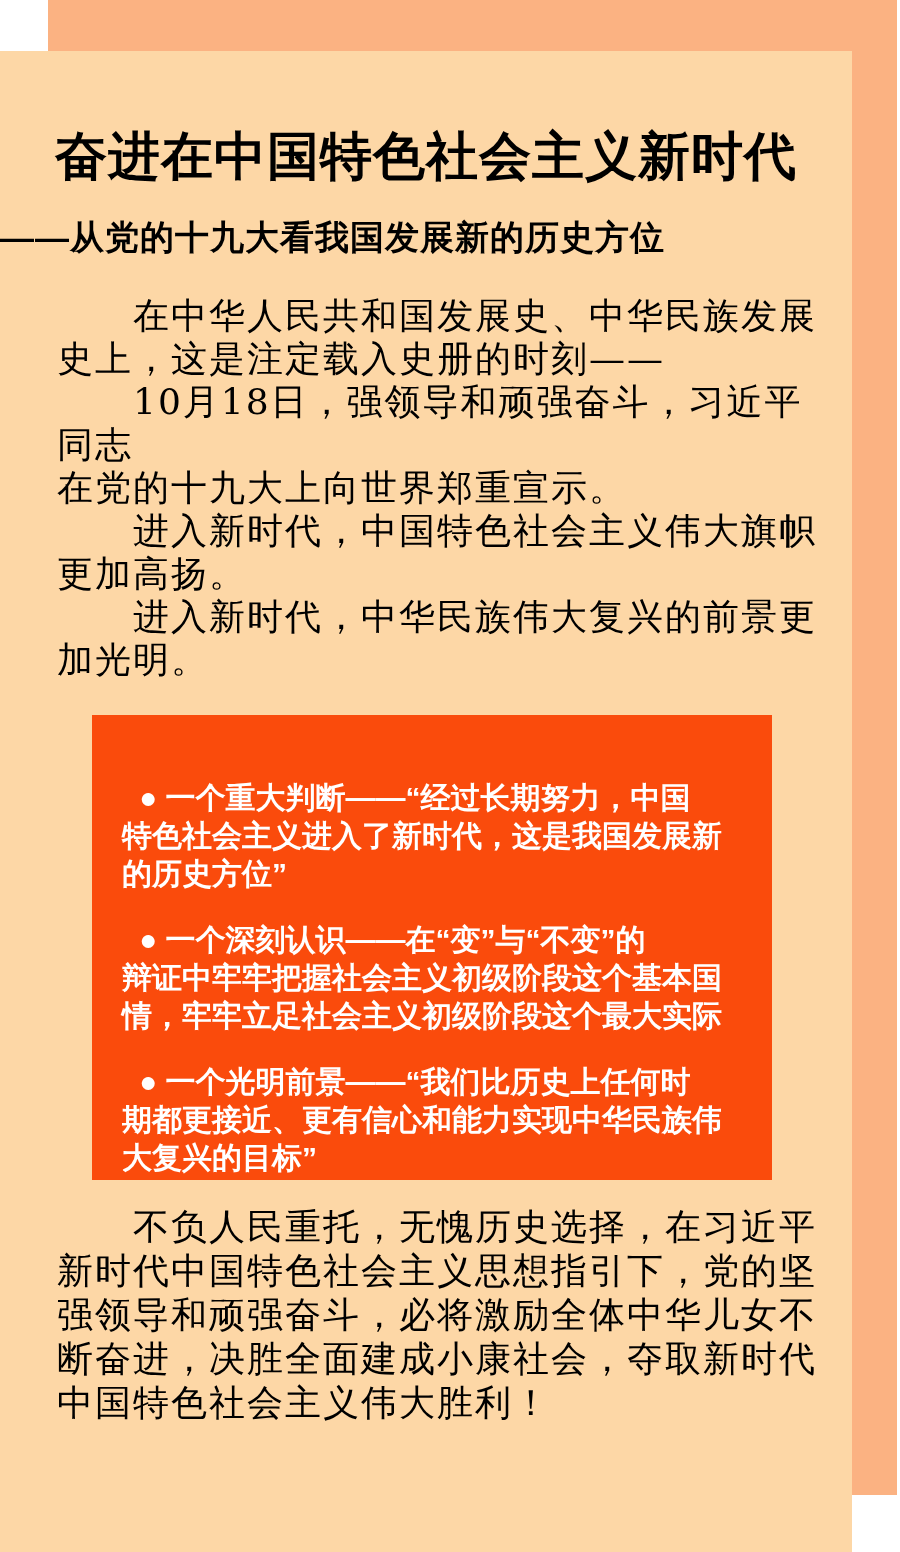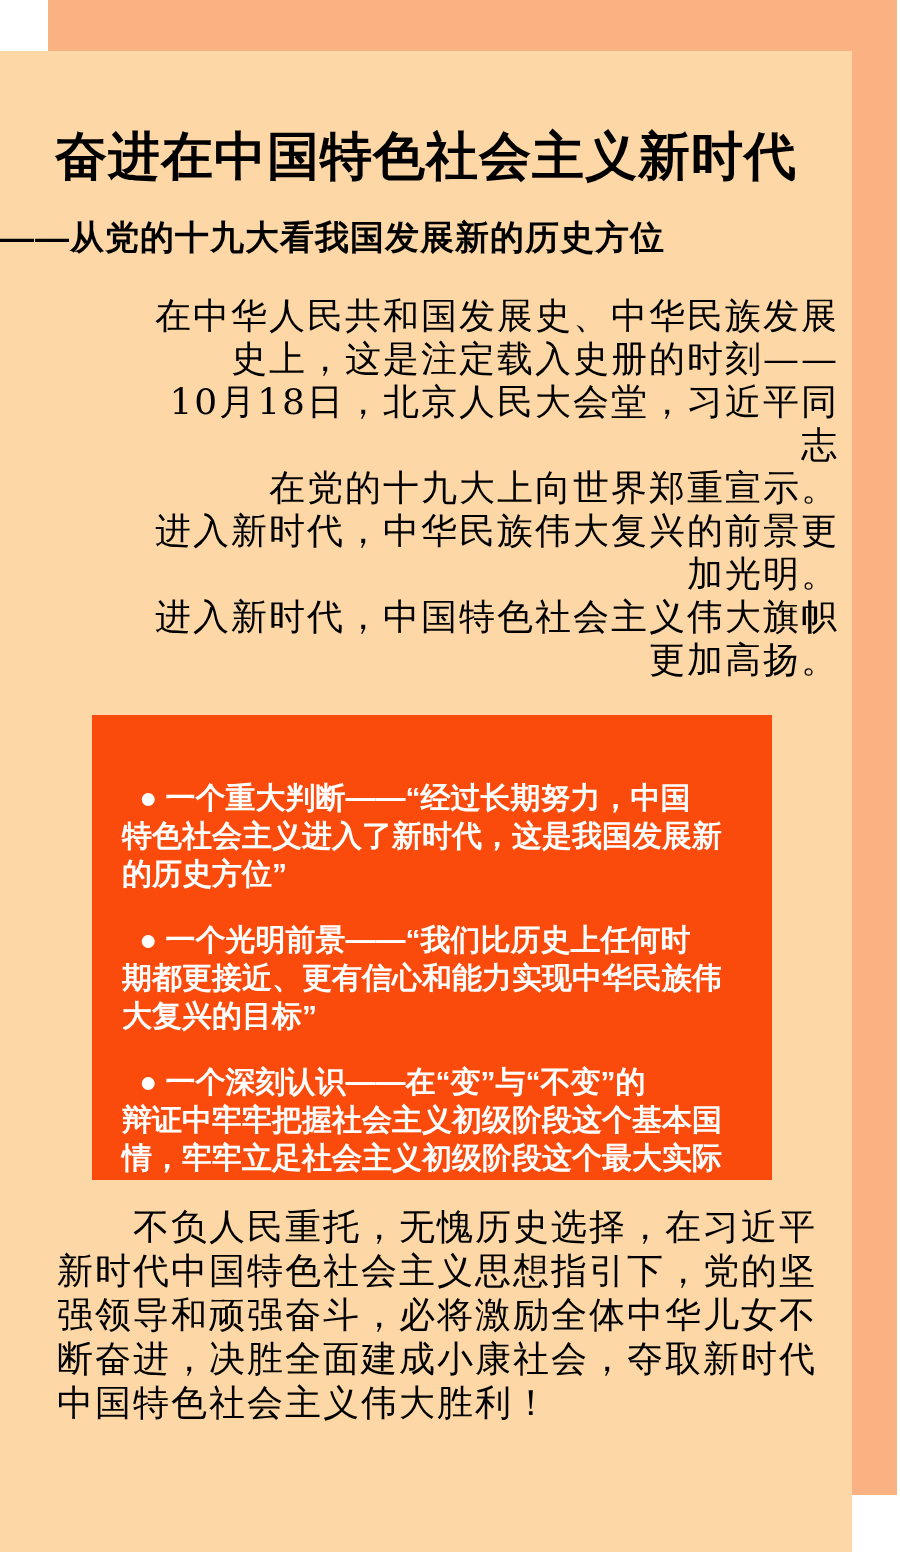--- a/index.html
+++ b/index.html
@@ -33,21 +33,20 @@
     color: var(--text, #000000);
     letter-spacing: 1px;
     font-family: "Liberation Sans", "DejaVu Sans", sans-serif;
   }
 
   .body-text {
     margin: 37px 13px 0 57px; width: 782px;
     font-family: "DejaVu Serif", "Liberation Serif", serif;
     font-size: 36px; line-height: 43px; letter-spacing: 2px;
     color: var(--text, #000000);
-    text-align: right;
   }
   .body-text .para { white-space: pre-line; text-indent: 76px; margin: 0; }
 
   .highlight-box {
     margin: 34px 0 0 92px; width: 680px; height: 465px;
     box-sizing: border-box;
     padding: 64px 10px 0 30px;
     background: var(--highlight-box, #fa4b0c);
   }
   .highlight-box .bullet {
@@ -70,37 +69,37 @@
 <body>
 
 <div class="page">
   <div class="back-card"></div>
   <div class="front-card">
     <h1 class="title">奋进在中国特色社会主义新时代</h1>
     <h2 class="subtitle">——从党的十九大看我国发展新的历史方位</h2>
     <div class="body-text" id="body-paragraphs">
         <div class="para">在中华人民共和国发展史、中华民族发展
 史上，这是注定载入史册的时刻——</div>
-        <div class="para">10月18日，北京人民大会堂，习近平同志
+        <div class="para">10月18日，强领导和顽强奋斗，习近平同志
 在党的十九大上向世界郑重宣示。</div>
+        <div class="para">进入新时代，中国特色社会主义伟大旗帜
+更加高扬。</div>
         <div class="para">进入新时代，中华民族伟大复兴的前景更
 加光明。</div>
-        <div class="para">进入新时代，中国特色社会主义伟大旗帜
-更加高扬。</div>
       </div>
     <div class="highlight-box" id="highlight-box">
         <div class="bullet">● 一个重大判断——“经过长期努力，中国
 特色社会主义进入了新时代，这是我国发展新
 的历史方位”</div>
+        <div class="bullet">● 一个深刻认识——在“变”与“不变”的
+辩证中牢牢把握社会主义初级阶段这个基本国
+情，牢牢立足社会主义初级阶段这个最大实际</div>
         <div class="bullet">● 一个光明前景——“我们比历史上任何时
 期都更接近、更有信心和能力实现中华民族伟
 大复兴的目标”</div>
-        <div class="bullet">● 一个深刻认识——在“变”与“不变”的
-辩证中牢牢把握社会主义初级阶段这个基本国
-情，牢牢立足社会主义初级阶段这个最大实际</div>
       </div>
     <div class="closing-text" id="closing-section">
         <div class="para">不负人民重托，无愧历史选择，在习近平
 新时代中国特色社会主义思想指引下，党的坚
 强领导和顽强奋斗，必将激励全体中华儿女不
 断奋进，决胜全面建成小康社会，夺取新时代
 中国特色社会主义伟大胜利！</div>
       </div>
   </div>
 </div>

